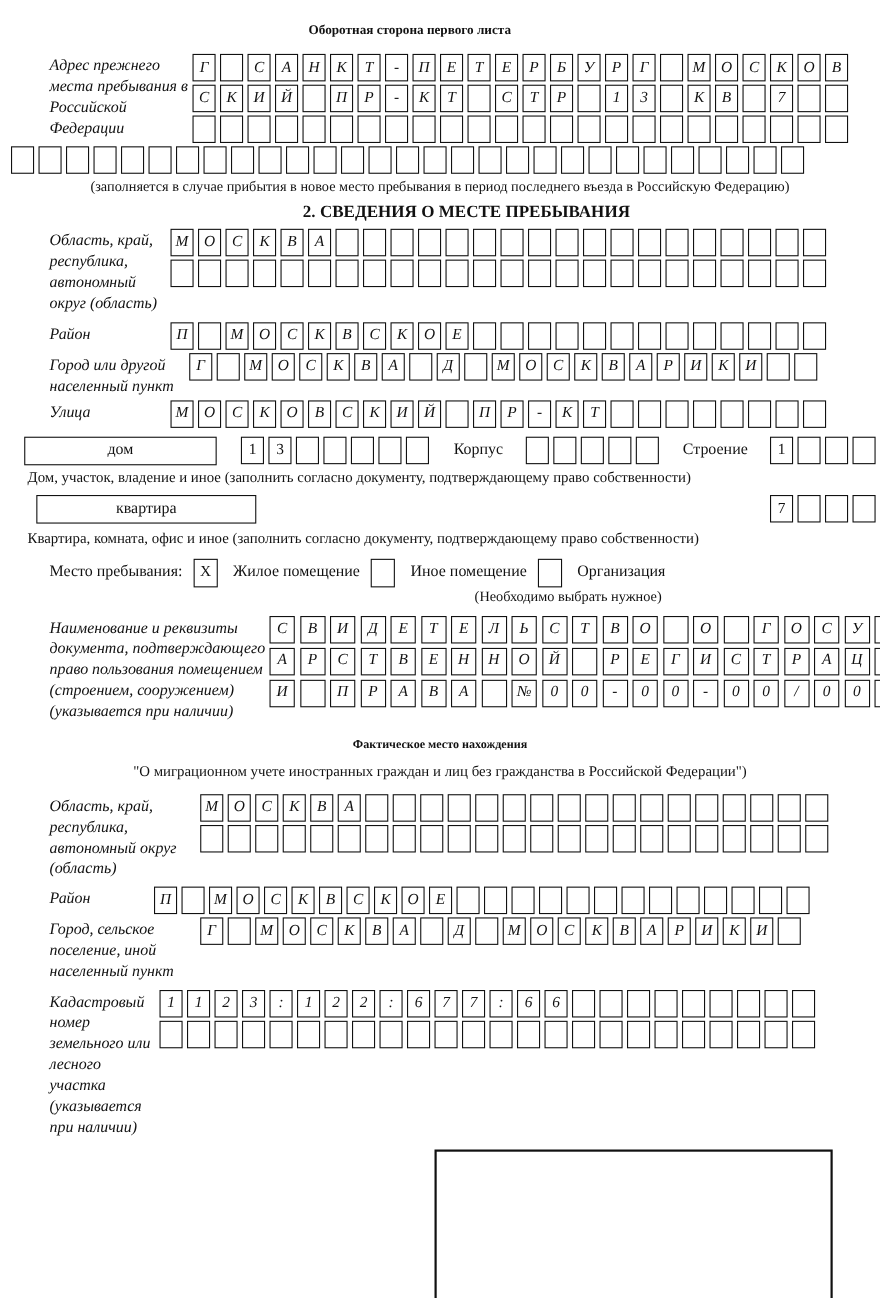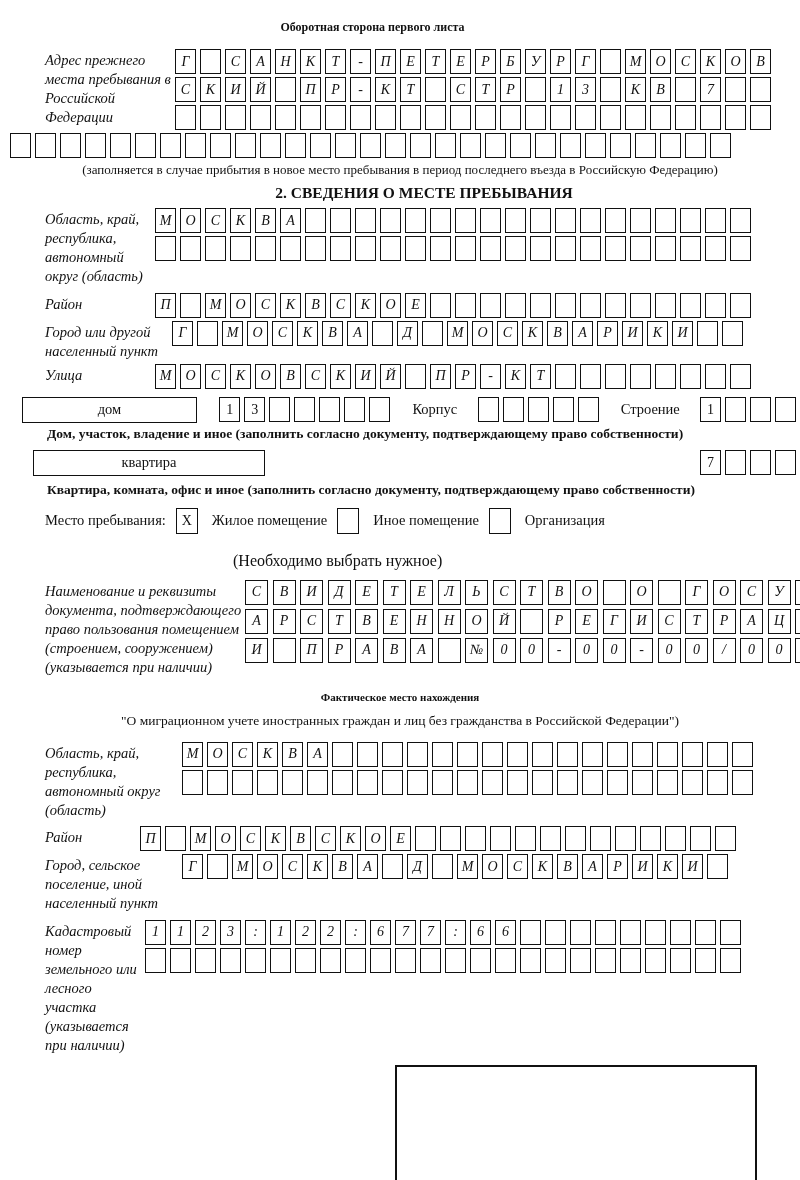--- a/index.html
+++ b/index.html
@@ -27,41 +27,41 @@
   .w110 { flex:0 0 110px; }
   .w127 { flex:0 0 127px; }
   .w137 { flex:0 0 137px; }
   .w95  { flex:0 0 95px; }
   .w100 { flex:0 0 100px; }
   .w200 { flex:0 0 200px; }
 
   .fullrow { padding-left:10px; margin-top:3px; }
 
   .caption-center { text-align:center; font-size:13px; margin-top:4px; }
-  .caption-left { font-size:13.5px; padding-left:47px; margin-top:3px;font-weight:bold; }
+  .caption-left { font-size:13.5px; padding-left:25px; margin-top:3px; }
   .sec-title { text-align:center; font-weight:bold; font-size:15.5px; margin-top:6px; margin-bottom:6px;padding-left:48px; }
   .sub-title { text-align:center; font-weight:bold; font-size:11px; margin-top:14px; }
   .legal { text-align:center; font-size:13.5px; line-height:1.5; margin-top:8px; }
 
   .mt3 { margin-top:3px; } .mt6 { margin-top:6px; } .mt10 { margin-top:10px; }
   .mt14 { margin-top:14px; }
 
   .domrow { display:flex; align-items:center; padding-left:22px; margin-top:8px;justify-content:space-between; }
   .wide-box {
     border:1.6px solid #111; height:26px; display:flex; align-items:center;
     justify-content:center; font-size:14.5px;
   }
   .dom-box { width:175px; margin-right:10px; }
-  .kv-box { width:232px; margin-right:12px; }
+  .kv-box { width:200px; margin-right:12px; }
   .inline-lbl { margin:0 8px 0 6px; white-space:nowrap; }
 
   .mestorow { display:flex; align-items:center; padding-left:45px; margin-top:10px; }
   .mestorow .cbox { width:22px; height:26px; margin:0 14px 0 10px; }
   .opt { white-space:nowrap; }
-  .need-note { font-size:16px; margin-left:233px; margin-top:18px; }
+  .need-note { font-size:13px; margin-left:233px; margin-top:0;text-align:center; }
 
   .stamp-box {
     width:362px; height:175px; border:2px solid #111; margin-left:395px; margin-top:10px;
     background:#fff;
   }
 </style>
 </head>
 <body>
 
 <div class="corner-note">Оборотная сторона первого листа</div>

